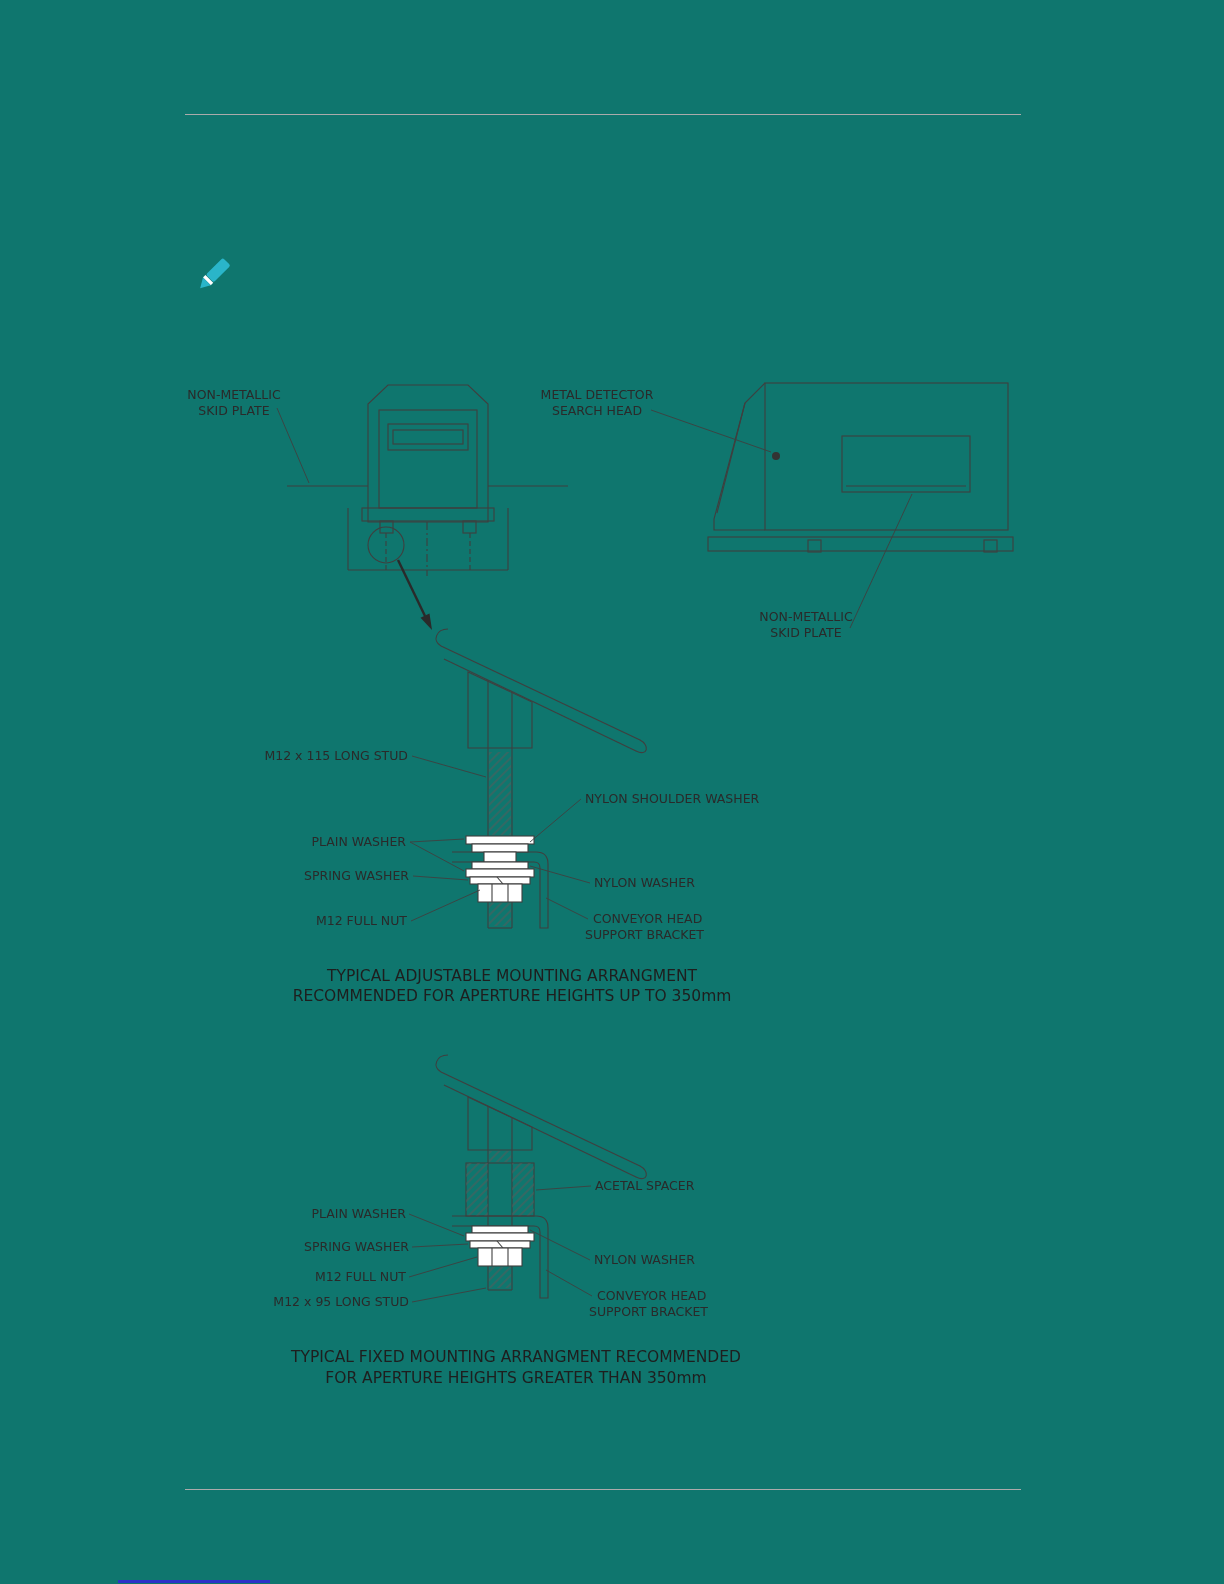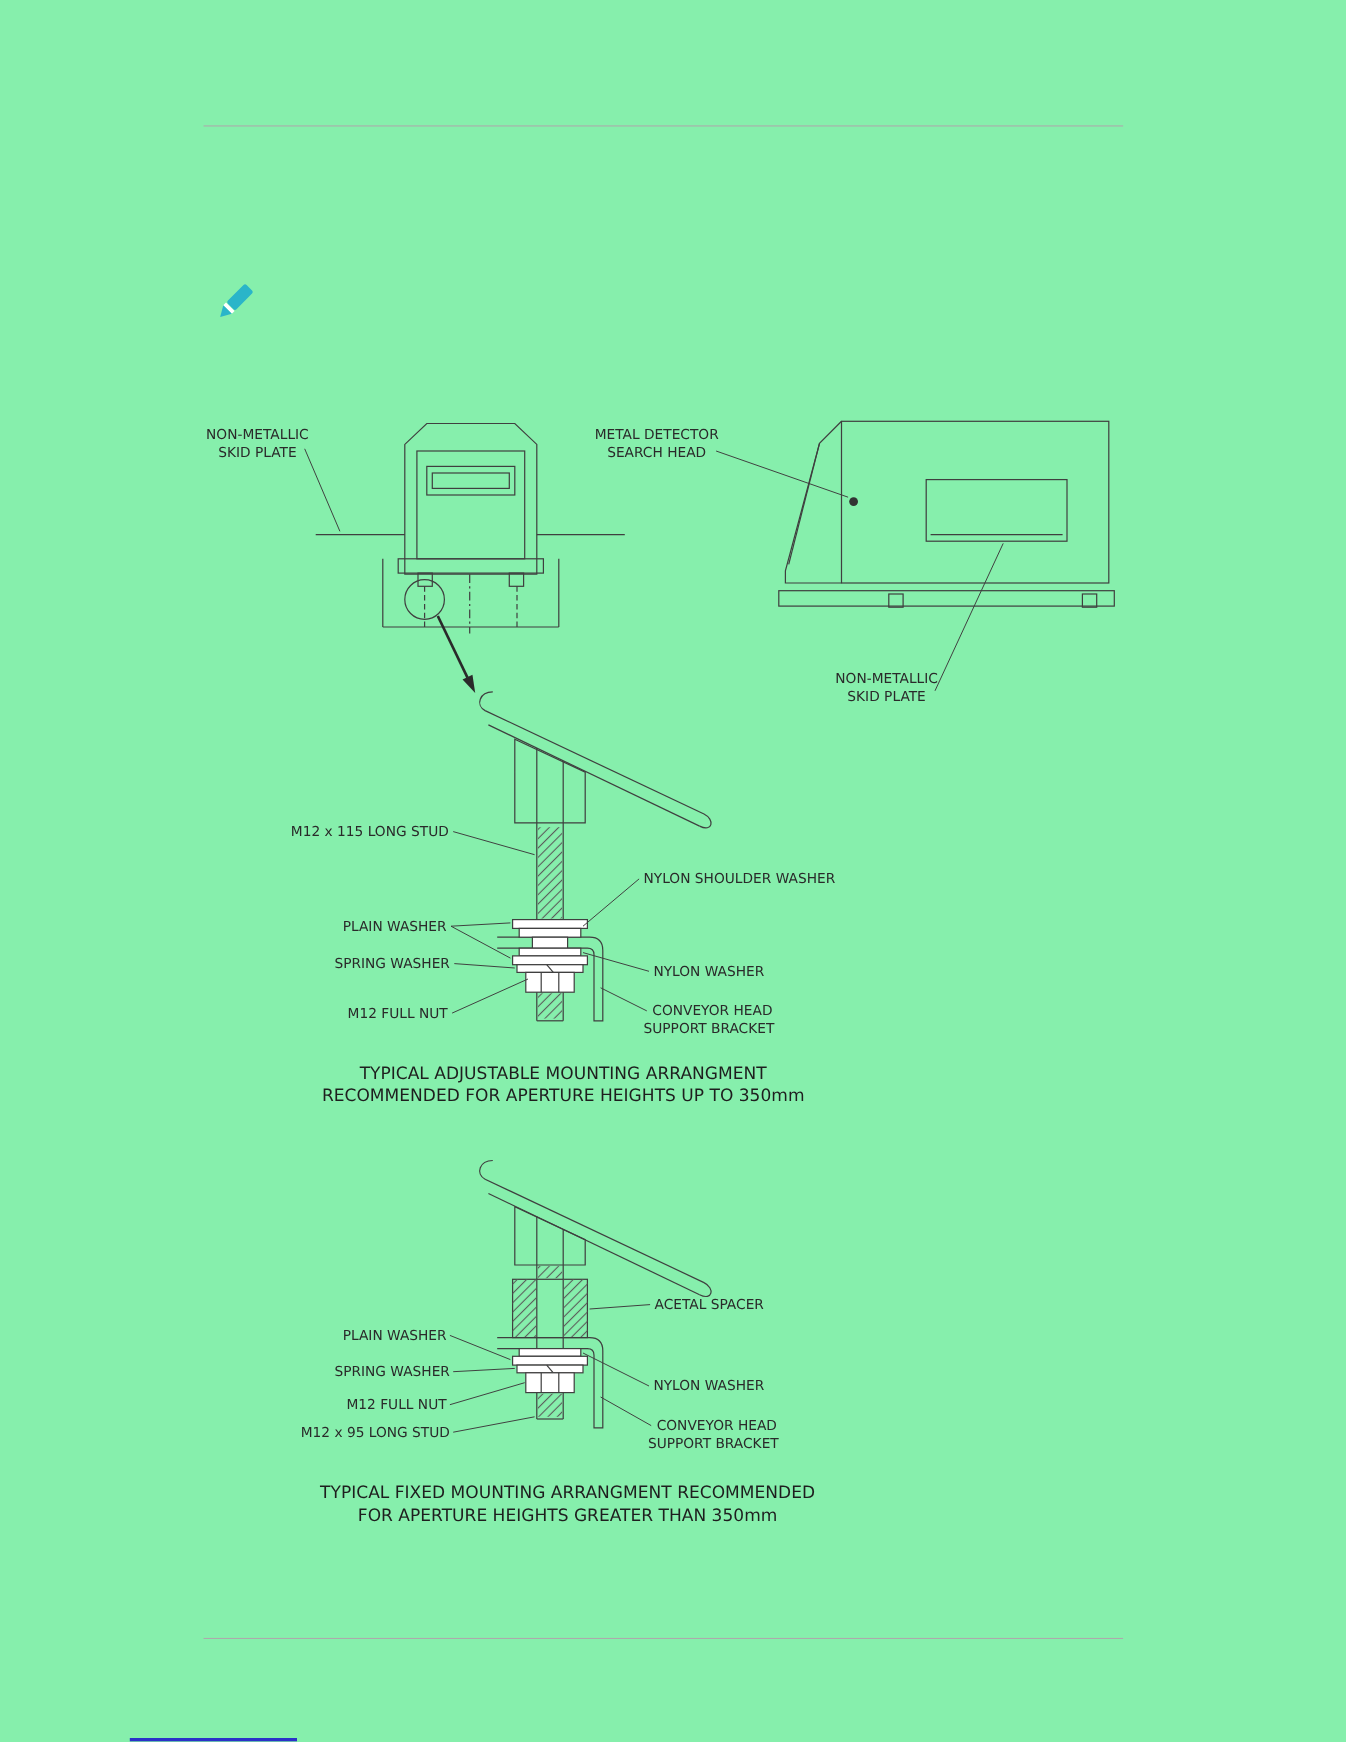--- a/index.html
+++ b/index.html
@@ -1,16 +1,16 @@
 <!DOCTYPE html>
 <html><head>
 <meta charset="utf-8">
 <style>
   html,body{margin:0;padding:0;background:#ffffff;}
-  .page{position:relative;width:1224px;height:1584px;background:#86efac;overflow:hidden;
+  .page{position:relative;width:1224px;height:1584px;background:#0f766e;overflow:hidden;
         font-family:"DejaVu Sans",sans-serif;}
   .rule{position:absolute;height:1px;background:#ababab;}
   .rule-top{left:185px;top:114px;width:836px;}
   .rule-bottom{left:185px;top:1489px;width:836px;}
   .link-line{position:absolute;left:118px;top:1580px;width:152px;height:3px;background:#2b32c8;}
   svg.fig{position:absolute;left:0;top:0;}
   svg .ln{stroke:#3f3f3f;stroke-width:1.1;fill:none;}
   svg .lnw{stroke:#3f3f3f;stroke-width:1.1;fill:#ffffff;}
   svg .leader{stroke:#3f3f3f;stroke-width:0.9;fill:none;}
   svg text{font-family:"DejaVu Sans",sans-serif;font-size:12.5px;fill:#2a2a2a;}

